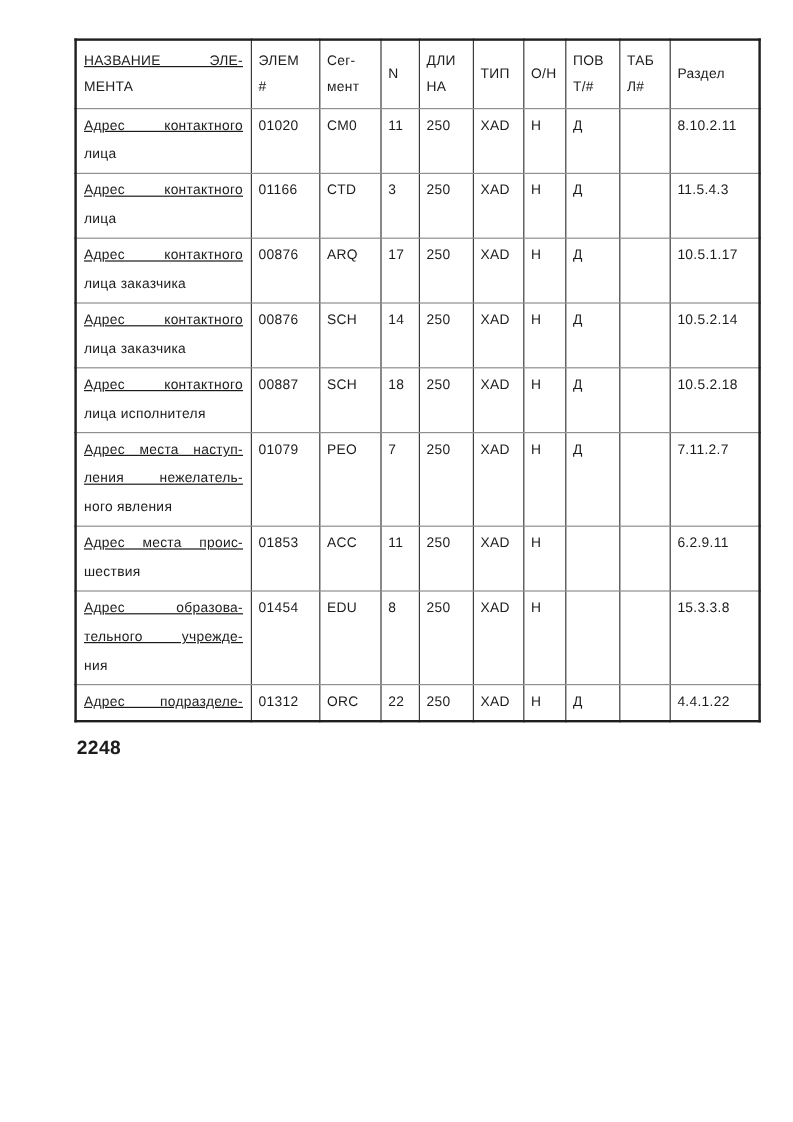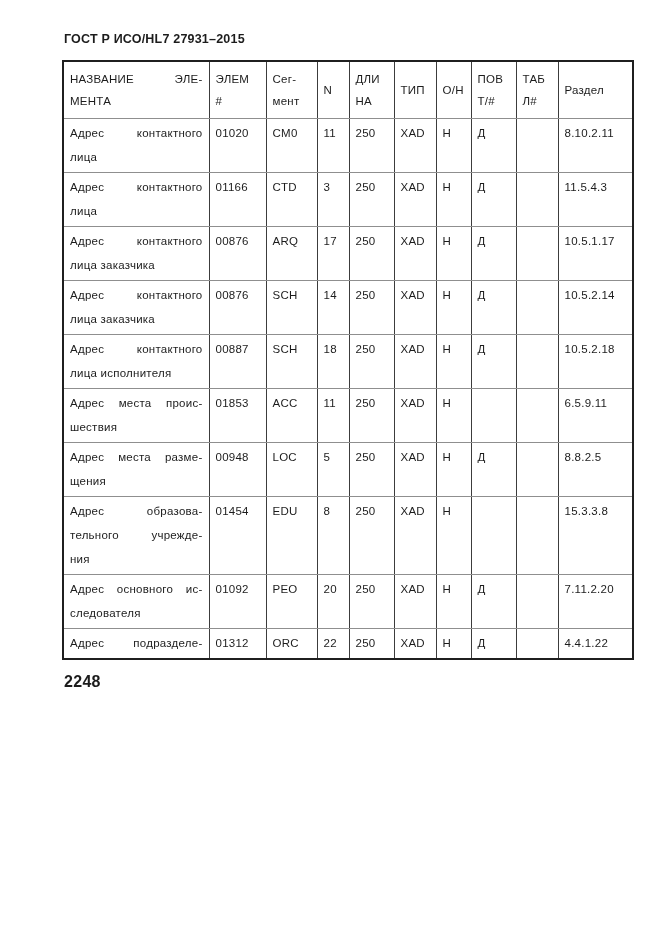--- a/index.html
+++ b/index.html
@@ -58,33 +58,33 @@
     height: 51px;
     line-height: 22px;
   }
   tbody td {
     vertical-align: top;
     line-height: 24px;
   }
   .jl {
     text-align: justify;
     text-align-last: justify;
+    text-decoration: underline;
   }
   .page-number {
     font-size: 16px;
     font-weight: 700;
     letter-spacing: 0.3px;
     margin: 13px 0 0 2px;
   }
 </style>
 </head>
 <body>
 
 <div class="page">
-  <div class="doc-title">ГОСТ Р ИСО/HL7 27931–2015</div>
 
   <table class="gost">
     <colgroup>
       <col class="c1">
         <col class="c2">
         <col class="c3">
         <col class="c4">
         <col class="c5">
       <col class="c6">
         <col class="c7">
@@ -203,81 +203,67 @@
           <td>18</td>
           <td>250</td>
           <td>XAD</td>
           <td>Н</td>
           <td>Д</td>
           <td></td>
           <td>10.5.2.18</td>
         </tr>
         <tr>
           <td>
+            <div class="jl">Адрес места наступ-</div>
+            <div class="jl">ления нежелатель-</div>
+            <div>ного явления</div>
+          </td>
+          <td>01079</td>
+          <td>PEO</td>
+          <td>7</td>
+          <td>250</td>
+          <td>XAD</td>
+          <td>Н</td>
+          <td>Д</td>
+          <td></td>
+          <td>7.11.2.7</td>
+        </tr>
+        <tr>
+          <td>
             <div class="jl">Адрес места проис-</div>
             <div>шествия</div>
           </td>
           <td>01853</td>
           <td>ACC</td>
           <td>11</td>
           <td>250</td>
           <td>XAD</td>
           <td>Н</td>
           <td></td>
           <td></td>
-          <td>6.5.9.11</td>
-        </tr>
-        <tr>
-          <td>
-            <div class="jl">Адрес места разме-</div>
-            <div>щения</div>
-          </td>
-          <td>00948</td>
-          <td>LOC</td>
-          <td>5</td>
-          <td>250</td>
-          <td>XAD</td>
-          <td>Н</td>
-          <td>Д</td>
-          <td></td>
-          <td>8.8.2.5</td>
+          <td>6.2.9.11</td>
         </tr>
         <tr>
           <td>
             <div class="jl">Адрес образова-</div>
             <div class="jl">тельного учрежде-</div>
             <div>ния</div>
           </td>
           <td>01454</td>
           <td>EDU</td>
           <td>8</td>
           <td>250</td>
           <td>XAD</td>
           <td>Н</td>
           <td></td>
           <td></td>
           <td>15.3.3.8</td>
         </tr>
         <tr>
           <td>
-            <div class="jl">Адрес основного ис-</div>
-            <div>следователя</div>
-          </td>
-          <td>01092</td>
-          <td>PEO</td>
-          <td>20</td>
-          <td>250</td>
-          <td>XAD</td>
-          <td>Н</td>
-          <td>Д</td>
-          <td></td>
-          <td>7.11.2.20</td>
-        </tr>
-        <tr>
-          <td>
             <div class="jl">Адрес подразделе-</div>
           </td>
           <td>01312</td>
           <td>ORC</td>
           <td>22</td>
           <td>250</td>
           <td>XAD</td>
           <td>Н</td>
           <td>Д</td>
           <td></td>

